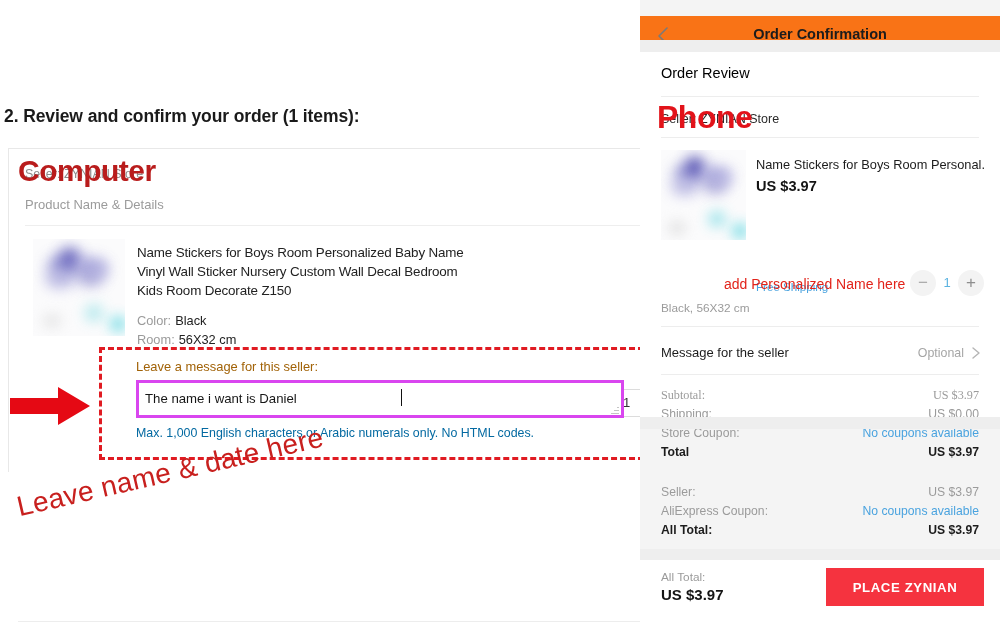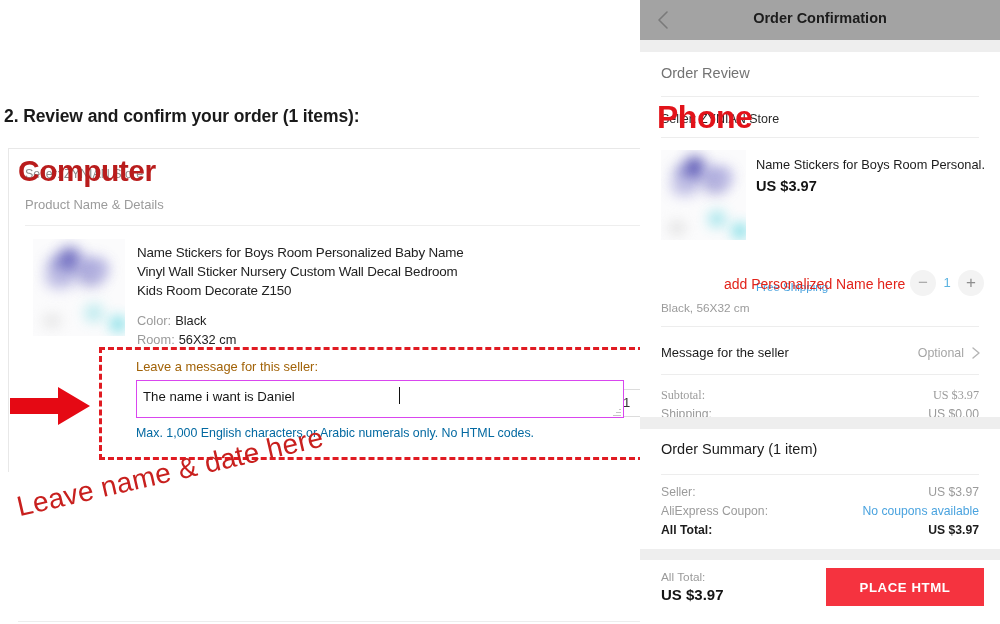--- a/index.html
+++ b/index.html
@@ -127,21 +127,21 @@
     left: 136px; top: 359px;
     font-size: 12.9px;
     color: #a16207;
     white-space: nowrap;
   }
 
   #message-textarea {
     position: absolute;
     left: 136px; top: 380px;
     width: 488px; height: 38px;
-    border: 1px solid #d946ef;
+    border: 3px solid #d946ef;
     background: #ffffff;
   }
   #message-text {
     position: absolute;
     left: 6px; top: 8px;
     font-size: 13.2px;
     color: #161616;
     white-space: nowrap;
   }
   #message-caret {
@@ -210,23 +210,23 @@
   #phone-panel {
     position: absolute;
     left: 640px; top: 0;
     width: 360px; height: 624px;
     background: #f4f4f4;
     overflow: hidden;
   }
 
   #phone-navbar {
     position: absolute;
-    left: 0; top: 0;
+    left: 0; top: 16px;
     width: 360px; height: 40px;
-    background: #a3a3a3;
+    background: #f97316;
   }
   #phone-back-icon {
     position: absolute;
     left: 12px; top: 8px;
     width: 24px; height: 24px;
   }
   #phone-title {
     position: absolute;
     left: 0; top: 10px;
     width: 360px;
@@ -247,21 +247,21 @@
     position: absolute;
     left: 0; top: 52px;
     width: 360px; height: 365px;
     background: #ffffff;
   }
 
   #order-review-title {
     position: absolute;
     left: 21px; top: 13px;
     font-size: 14.5px;
-    color: #737373;
+    color: #000000;
   }
 
   #review-div-1 {
     position: absolute;
     left: 21px; top: 44px;
     width: 318px; height: 1px;
     background: #ededed;
   }
 
   #seller-row {
@@ -647,43 +647,39 @@
         <span class="pv link">No coupons available</span>
       </div>
       <div class="price-row bold" id="pr-total">
         <span class="pk">Total</span>
         <span class="pv">US $3.97</span>
       </div>
     </div>
 
     <div id="phone-gap-2"></div>
 
-    <div id="order-summary-card">
-      <div id="order-summary-title">Order Summary (1 item)</div>
-      <div id="summary-div"></div>
-    </div>
 
     <div class="price-row" id="sum-total">
       <span class="pk">Seller:</span>
       <span class="pv">US $3.97</span>
     </div>
     <div class="price-row" id="sum-coupon">
       <span class="pk">AliExpress Coupon:</span>
       <span class="pv link">No coupons available</span>
     </div>
     <div class="price-row bold" id="sum-alltotal">
       <span class="pk">All Total:</span>
       <span class="pv">US $3.97</span>
     </div>
 
     <div id="phone-gap-3"></div>
 
     <div id="phone-bottom-bar">
       <div id="bottom-alltotal-label">All Total:</div>
       <div id="bottom-alltotal-value">US $3.97</div>
-      <button id="place-order-button">PLACE HTML</button>
+      <button id="place-order-button">PLACE ZYNIAN</button>
     </div>
 
     <div id="annot-add-name">add Personalized Name here</div>
     <div id="annot-phone">Phone</div>
   </div>
 
 </div>
 
 </body></html>

